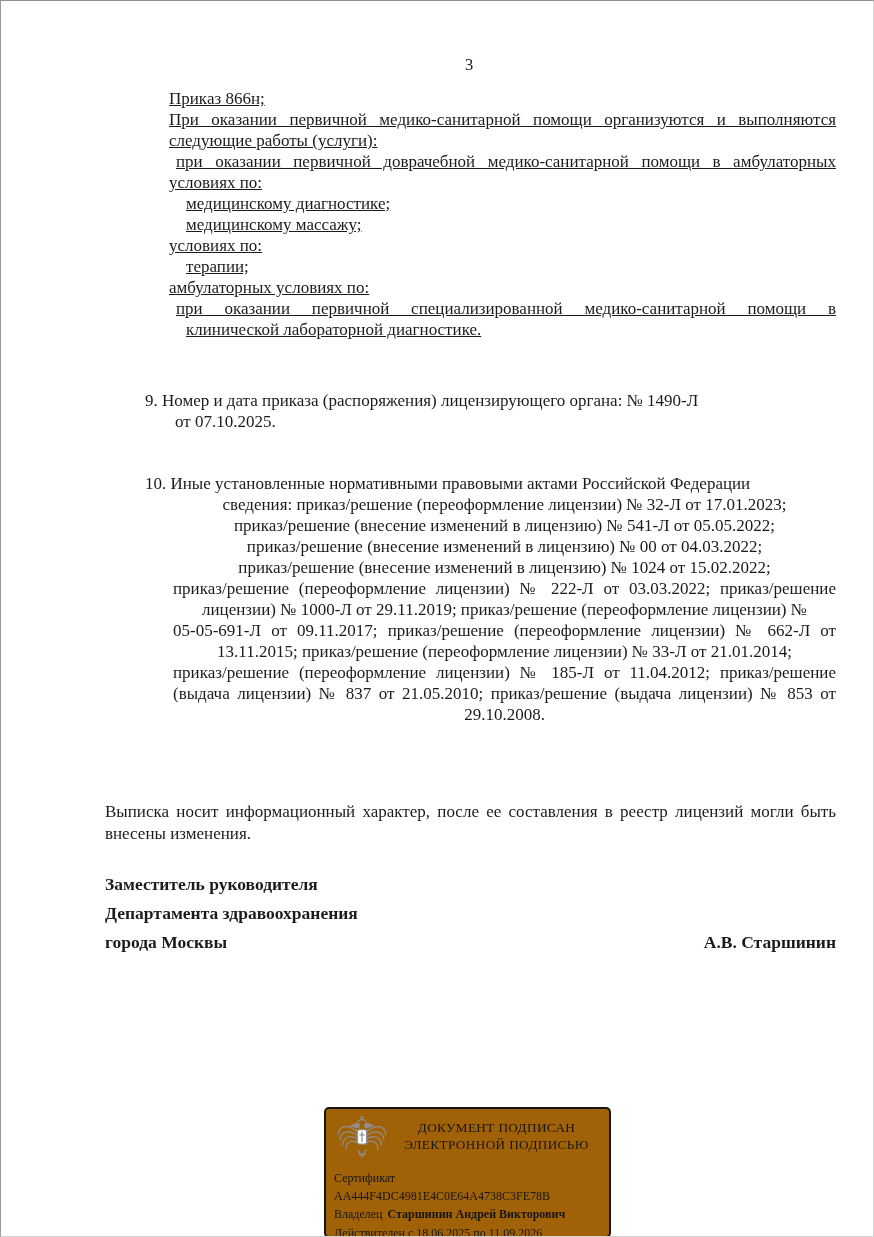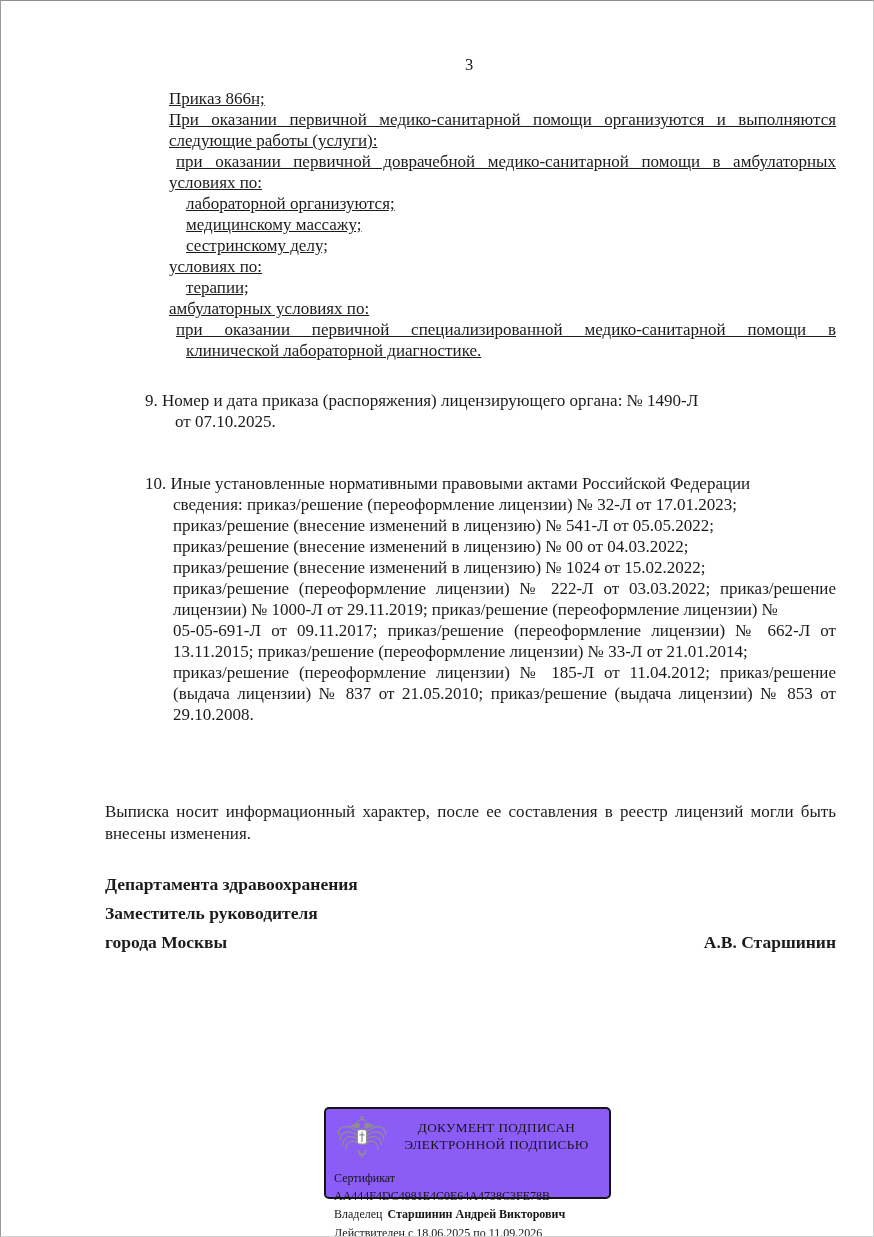--- a/index.html
+++ b/index.html
@@ -7,57 +7,56 @@
     position:relative;width:874px;height:1237px;background:#fff;
     font-family:"Liberation Serif","DejaVu Serif",serif;color:#1b1b1b;
     box-sizing:border-box;border:1px solid #d2d2d2;border-top-color:#8f8f8f;border-left-color:#9b9b9b;
     overflow:hidden;
   }
   .page-number{position:absolute;top:53px;left:100px;width:736px;text-align:center;font-size:16.5px;line-height:21px;}
   .ln{font-size:17px;line-height:21px;white-space:normal;}
   .j{text-align:justify;text-align-last:justify;}
   .ind7{padding-left:7px;}
   .ind17{padding-left:17px;}
-  .ind28{padding-left:28px;}
+  .ind28{padding-left:28px;text-align:center;}
   .ind30{padding-left:30px;}
   .body-block{position:absolute;left:168px;top:87px;width:667px;text-decoration:underline;}
   .item-block{position:absolute;left:144px;width:691px;}
   #item9{top:389px;}
   #item10{top:436px;margin-top:36px;}
   .note{position:absolute;left:104px;top:772px;width:731px;margin-top:28px;}
   .note .ln{line-height:22px;}
   .signature{position:absolute;left:104px;top:869px;width:731px;font-weight:700;font-size:17.5px;}
   .sig-line{line-height:29px;}
   .sig-row{display:flex;justify-content:space-between;align-items:baseline;line-height:29px;}
   .stamp{
-    position:absolute;left:323px;top:1106px;width:287px;height:92px;
-    border:2px solid #151515;border-radius:5px;box-sizing:border-box;background:#8b5cf6;
+    position:absolute;left:323px;top:1106px;width:287px;height:131px;
+    border:2px solid #151515;border-radius:5px;box-sizing:border-box;background:#a16207;
   }
   .emblem{position:absolute;left:9px;top:5px;width:54px;height:50px;}
   .stamp-title{position:absolute;left:62px;right:4px;top:11px;text-align:center;font-size:13.2px;line-height:16.5px;letter-spacing:0.4px;color:#161616;}
   .stamp-rows{position:absolute;left:8px;right:4px;top:60px;font-size:12px;line-height:18.2px;color:#161616;}
   .stamp-rows b{font-weight:700;}
   .lbl{margin-right:2px;}
 </style>
 </head>
 <body>
 
 <div class="page">
 
   <div class="page-number">3</div>
 
   <div class="body-block">
     <div class="ln">Приказ 866н;</div>
     <div class="ln j">При оказании первичной медико-санитарной помощи организуются и выполняются</div>
     <div class="ln">следующие работы (услуги):</div>
     <div class="ln j ind7">при оказании первичной доврачебной медико-санитарной помощи в амбулаторных</div>
     <div class="ln">условиях по:</div>
-    <div class="ln ind17">лабораторной организуются;</div>
+    <div class="ln ind17">медицинскому диагностике;</div>
     <div class="ln ind17">медицинскому массажу;</div>
-    <div class="ln ind17">сестринскому делу;</div>
     <div class="ln">условиях по:</div>
     <div class="ln ind17">терапии;</div>
     <div class="ln">амбулаторных условиях по:</div>
     <div class="ln j ind7">при оказании первичной специализированной медико-санитарной помощи в</div>
     <div class="ln ind17">клинической лабораторной диагностике.</div>
   </div>
 
   <div class="item-block" id="item9">
     <div class="ln">9. Номер и дата приказа (распоряжения) лицензирующего органа: № 1490-Л</div>
     <div class="ln ind30">от 07.10.2025.</div>
@@ -77,22 +76,22 @@
     <div class="ln ind28 j">(выдача лицензии) № 837 от 21.05.2010; приказ/решение (выдача лицензии) № 853 от</div>
     <div class="ln ind28">29.10.2008.</div>
   </div>
 
   <div class="note">
     <div class="ln j">Выписка носит информационный характер, после ее составления в реестр лицензий могли быть</div>
     <div class="ln">внесены изменения.</div>
   </div>
 
   <div class="signature">
+    <div class="sig-line">Заместитель руководителя</div>
     <div class="sig-line">Департамента здравоохранения</div>
-    <div class="sig-line">Заместитель руководителя</div>
     <div class="sig-row">
       <span>города Москвы</span>
       <span>А.В. Старшинин</span>
     </div>
   </div>
 
   <div class="stamp">
     <svg class="emblem" viewBox="0 0 64 58" aria-hidden="true">
       <g stroke="#8f8f8f" fill="none" stroke-width="1.5" stroke-linecap="round">
         <path d="M28 22 C16 10 4 13 4 24"></path>

